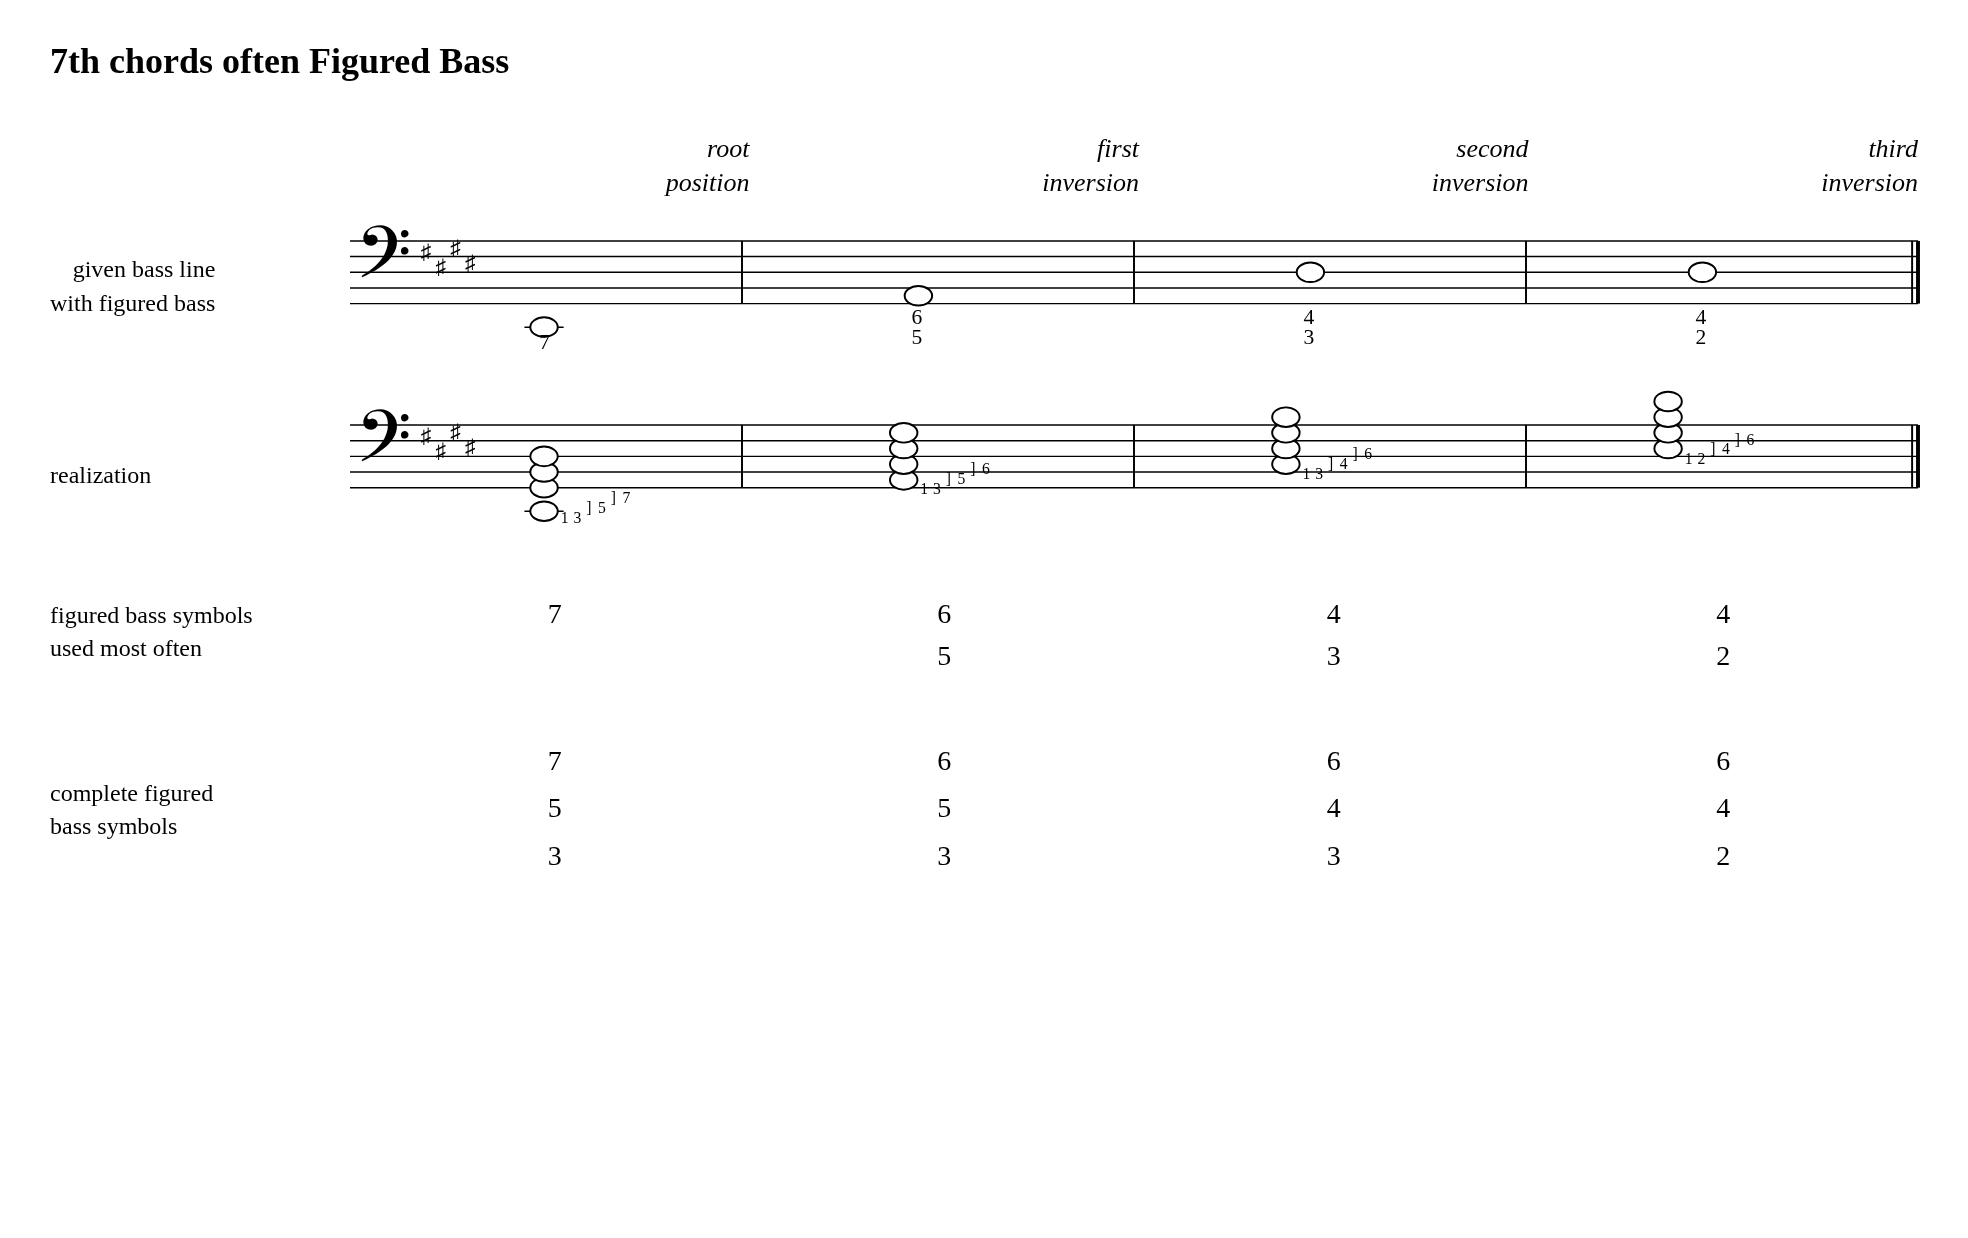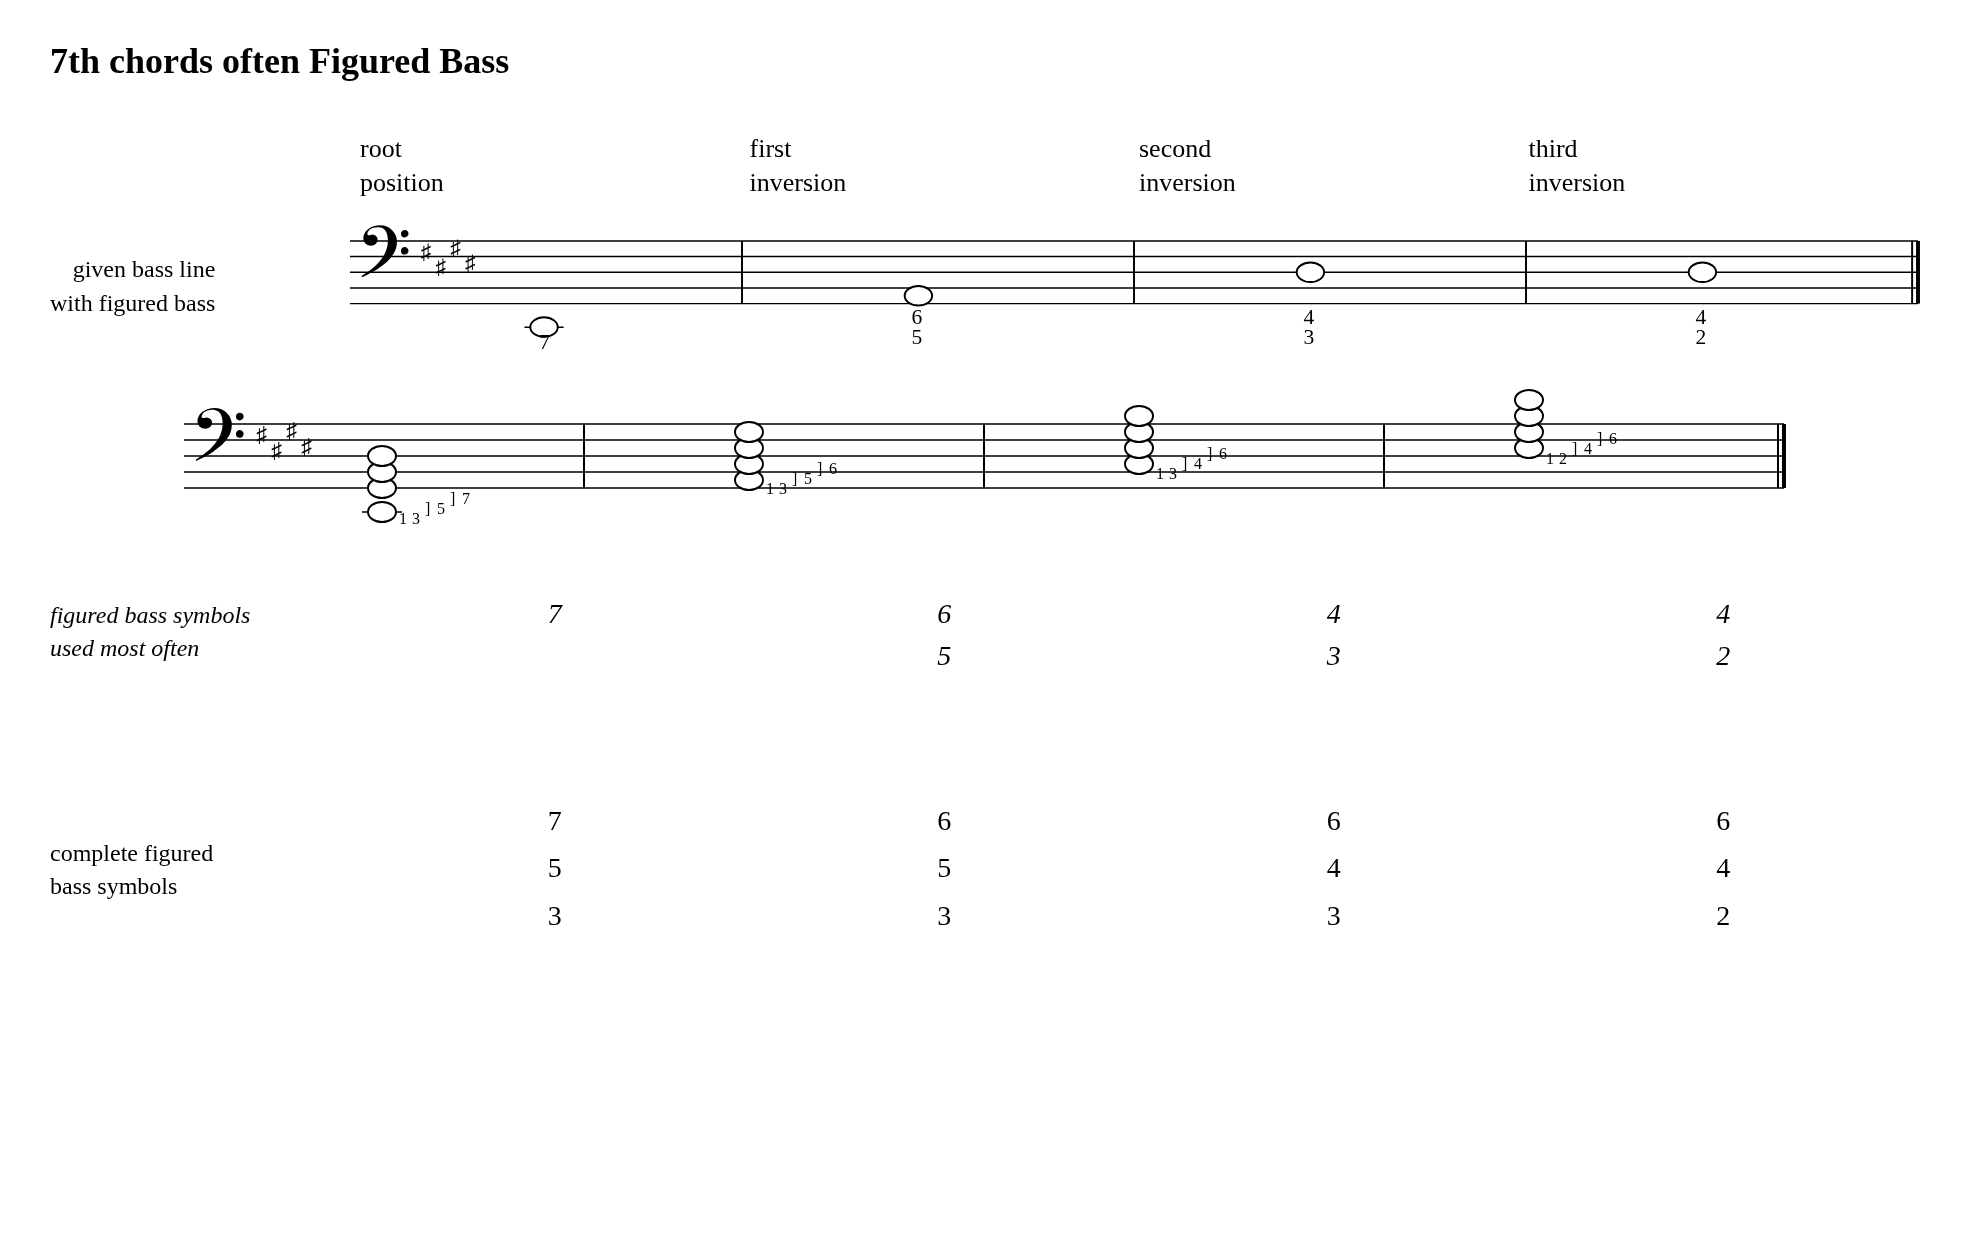--- a/index.html
+++ b/index.html
@@ -18,23 +18,24 @@
       margin-bottom: 50px;
     }
 
     
     .col-headers {
       display: grid;
       grid-template-columns: 310px 1fr 1fr 1fr 1fr;
       margin-bottom: 20px;
     }
     .col-header {
-      text-align: left;
+      text-align: right;
       font-size: 26px;
       line-height: 1.3;
+      font-style: italic;
     }
 
     
     .row-label {
       font-size: 24px;
       line-height: 1.4;
       display: flex;
       align-items: center;
       width: 300px;
       flex-shrink: 0;
@@ -55,22 +56,20 @@
 
     
     .staff-svg {
       width: 100%;
       overflow: visible;
     }
 
     
     .figured-bass-section {
       display: flex;
-      margin-bottom: 60px;
-      font-style: italic;
     }
     .fb-label-col {
       width: 310px;
       font-size: 24px;
       line-height: 1.4;
       display: flex;
       align-items: center;
     }
     .fb-numbers-grid {
       flex: 1;
@@ -169,20 +168,21 @@
 
       <text x="1373" y="105" font-size="22" font-family="Times New Roman" fill="black">4</text>
       <text x="1373" y="125" font-size="22" font-family="Times New Roman" fill="black">2</text>
     </svg>
   </div>
 </div>
 
 <div class="section-gap"></div>
 
 <div class="staff-row">
+  <div class="row-label">realization</div>
   <div class="staff-container">
     <svg class="staff-svg" viewBox="0 0 1600 140" height="140">
 
       <line x1="0" y1="20" x2="1600" y2="20" stroke="black" stroke-width="1.5"></line>
       <line x1="0" y1="36" x2="1600" y2="36" stroke="black" stroke-width="1.5"></line>
       <line x1="0" y1="52" x2="1600" y2="52" stroke="black" stroke-width="1.5"></line>
       <line x1="0" y1="68" x2="1600" y2="68" stroke="black" stroke-width="1.5"></line>
       <line x1="0" y1="84" x2="1600" y2="84" stroke="black" stroke-width="1.5"></line>
 
       <text x="5" y="72" font-size="90" font-family="Times New Roman" fill="black">𝄢</text>

